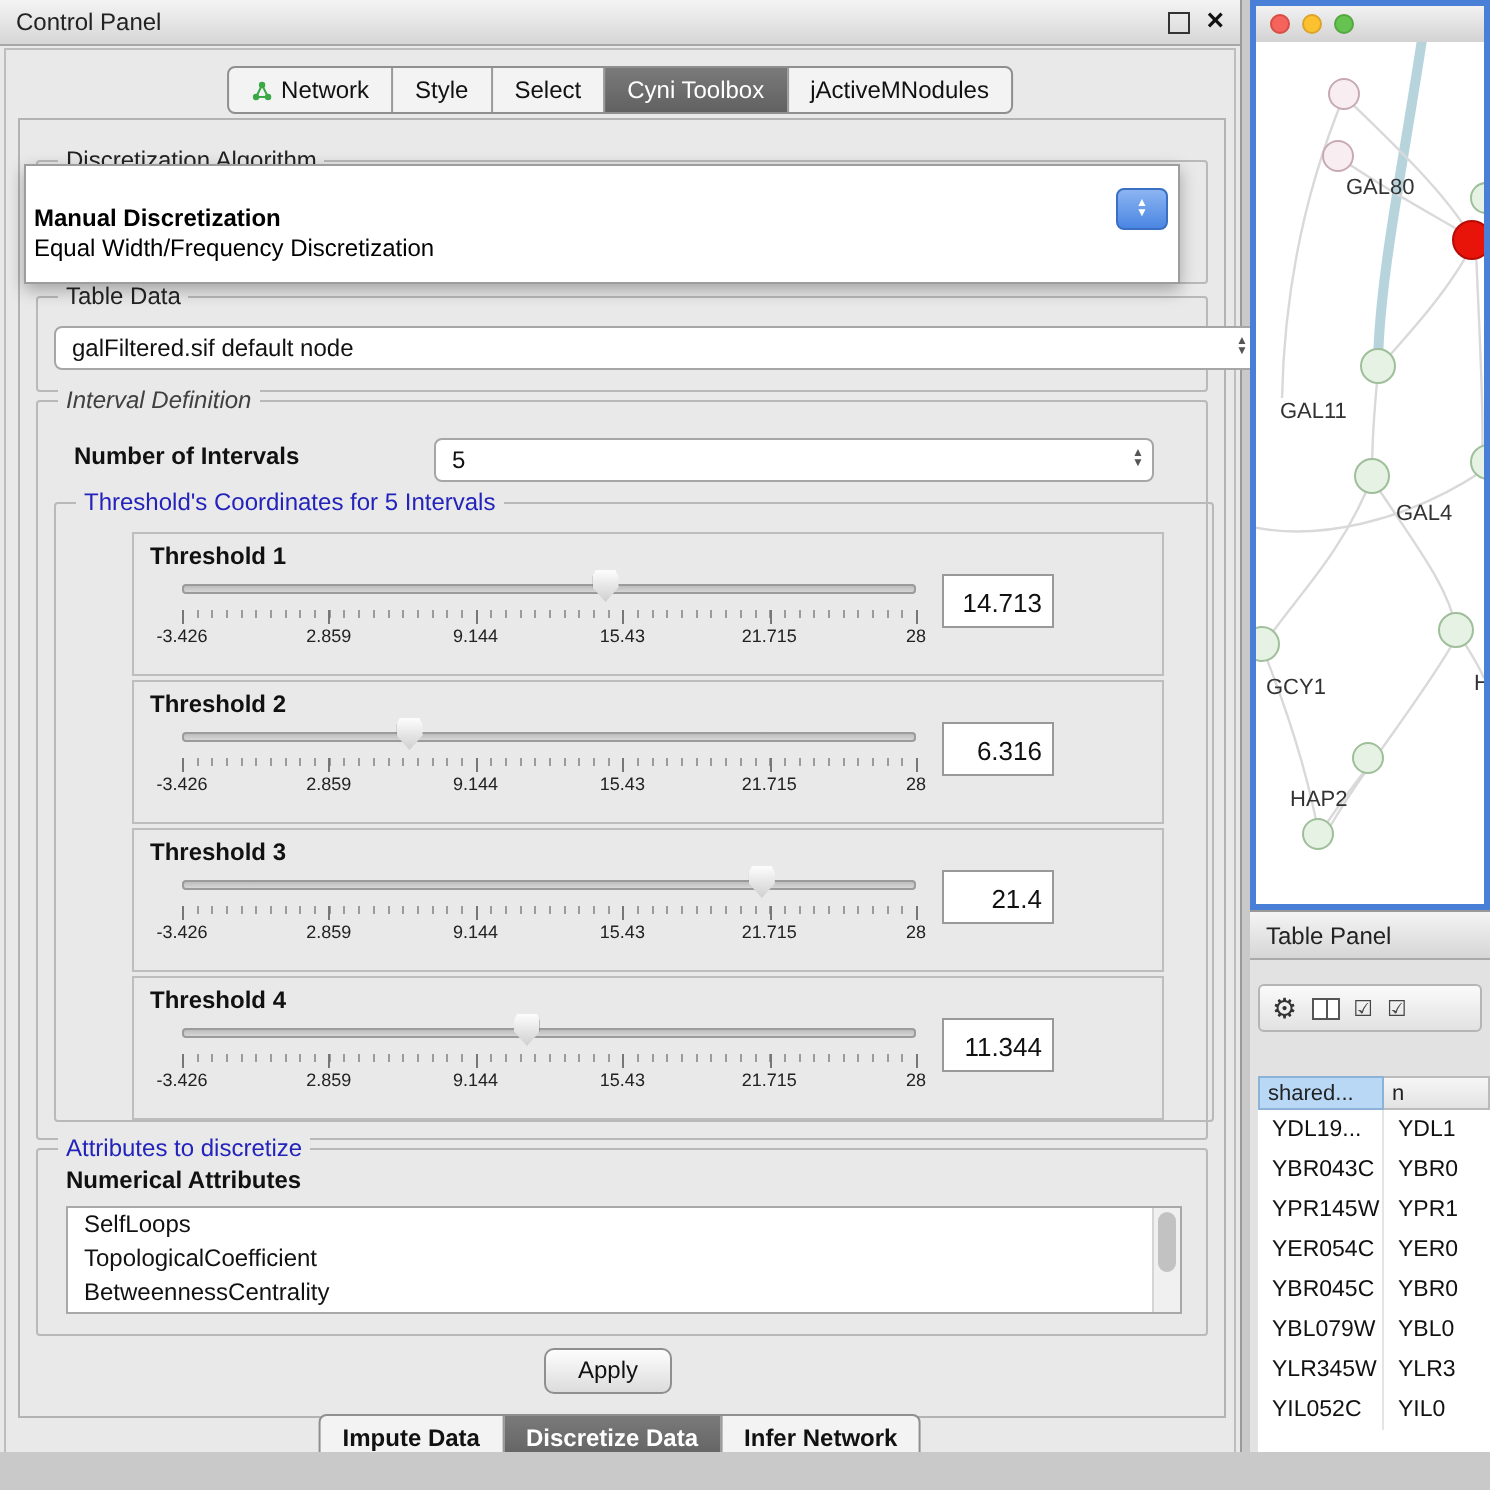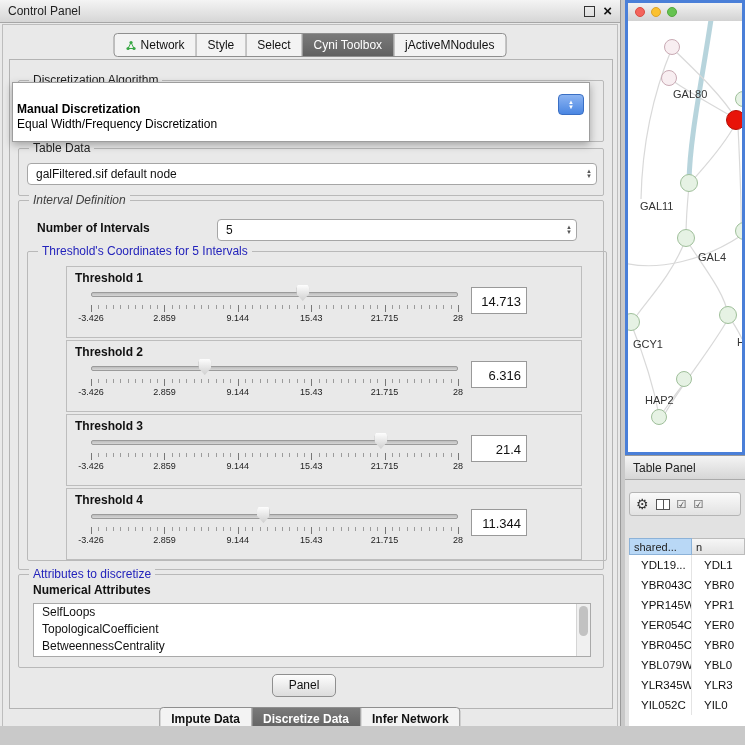--- a/index.html
+++ b/index.html
@@ -74,21 +74,21 @@
   .tp-toolbar{position:absolute;left:4px;top:12px;width:112px;height:24px;background:linear-gradient(#fafafa,#e2e2e2);border:1px solid #b5b5b5;border-radius:3px;display:flex;align-items:center;gap:7px;padding:0 6px;box-sizing:border-box;}
   .gear-glyph{font-size:14px;color:#333;}
   .columns-glyph{width:14px;height:11px;border:1px solid #555;background:linear-gradient(to right,#fff 6px,#555 6px,#555 7px,#fff 7px);box-sizing:border-box;}
   .check-glyph{font-size:11px;color:#444;}
   .tp-headrow{position:absolute;left:4px;top:58px;width:116px;height:17px;display:flex;}
   .tp-hcell{height:17px;line-height:17px;font-size:11px;color:#222;padding-left:4px;box-sizing:border-box;white-space:nowrap;overflow:hidden;}
   .tp-hcell.sel{width:63px;background:#b9d8f6;border:1px solid #8cb2d8;}
   .tp-hcell.plain{flex:1;background:linear-gradient(#f6f6f6,#e3e3e3);border:1px solid #bbb;border-left:none;}
   .tp-rows{position:absolute;left:4px;top:75px;width:116px;height:185px;background:#fff;overflow:hidden;}
   .tp-row{display:flex;height:20px;}
-  .tp-cell{height:20px;line-height:20px;font-size:11.5px;color:#111;padding-left:12px;white-space:nowrap;overflow:hidden;box-sizing:border-box;}
+  .tp-cell{height:20px;line-height:20px;font-size:11.5px;color:#111;padding-left:7px;white-space:nowrap;overflow:hidden;box-sizing:border-box;}
   .tp-cell.c1{width:63px;border-right:1px solid #e4e4e4;}
   .tp-cell.c2{flex:1;}
 </style>
 </head>
 <body>
 
 <div class="root">
 
   <section class="control-panel">
     <div class="cp-titlebar">
@@ -137,21 +137,21 @@
           <div class="popup-opt1">Manual Discretization</div>
           <div class="popup-opt2">Equal Width/Frequency Discretization</div>
         </div>
         <div class="blue-stepper">
           <span>▲</span>
           <span>▼</span>
         </div>
 
         <div class="group" style="left:8px;top:88px;width:584px;height:46px;">
           <span class="legend">Table Data</span>
-          <div class="combo" style="left:8px;top:14px;width:568px;height:20px;">
+          <div class="combo" style="left:8px;top:14px;width:568px;height:20px;padding-left:32px;">
             <span class="combo-text">galFiltered.sif default node</span>
             <span class="stepper">
                 <span>▲</span>
                 <span>▼</span>
               </span>
           </div>
         </div>
 
         <div class="group" style="left:8px;top:140px;width:584px;height:368px;">
           <span class="legend green">Interval Definition</span>
@@ -272,21 +272,21 @@
           <div class="listbox">
             <div class="list-item">SelfLoops</div>
             <div class="list-item">TopologicalCoefficient</div>
             <div class="list-item">BetweennessCentrality</div>
             <div class="list-scrollbar">
               <div class="list-thumb"></div>
             </div>
           </div>
         </div>
 
-        <div class="apply-btn">Panel</div>
+        <div class="apply-btn">Apply</div>
       </div>
 
       <div class="bottombar">
         <div class="tab">
           <span>Impute Data</span>
         </div>
         <div class="tab selected">
           <span>Discretize Data</span>
         </div>
         <div class="tab">

